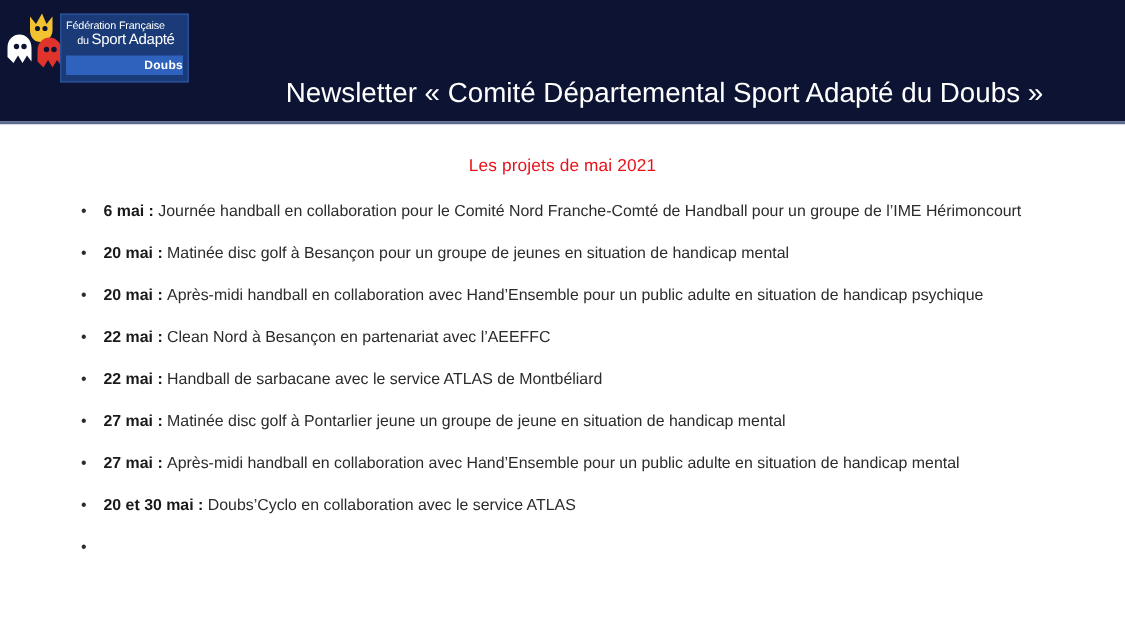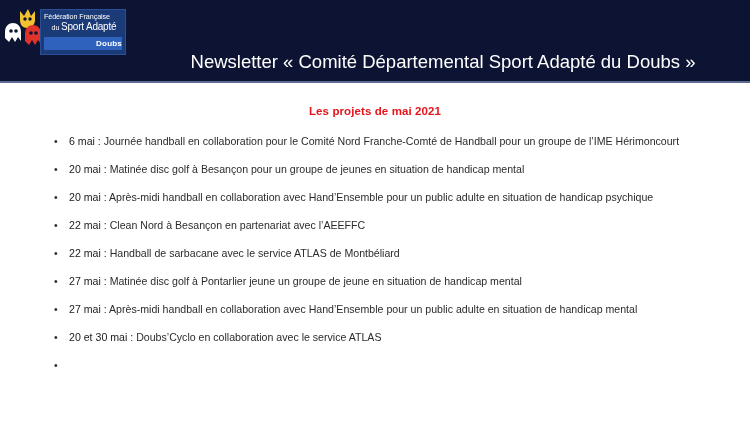--- a/index.html
+++ b/index.html
@@ -141,21 +141,21 @@
     background: #ffffff;
   }
   .section-heading {
     position: absolute;
     left: 0;
     top: 22px;
     width: 750px;
     text-align: center;
     color: #e8131a;
     font-size: 11.5px;
-    font-weight: bold;
+    font-weight: normal;
     letter-spacing: 0.1px;
   }
 
   .bullet-list {
     position: absolute;
     left: 48px;
     top: 44px;
     width: 690px;
     margin: 0;
     padding: 0;
@@ -174,21 +174,21 @@
     position: absolute;
     left: 6px;
     top: 0;
     width: 8px;
     text-align: left;
     color: #2b2b2b;
     font-size: 10.6px;
     line-height: 28px;
   }
   .bullet-date {
-    font-weight: normal;
+    font-weight: bold;
     color: #1a1a1a;
   }
   .bullet-text {
     color: #2b2b2b;
   }
 </style>
 </head>
 <body>
 
 <div class="slide">

